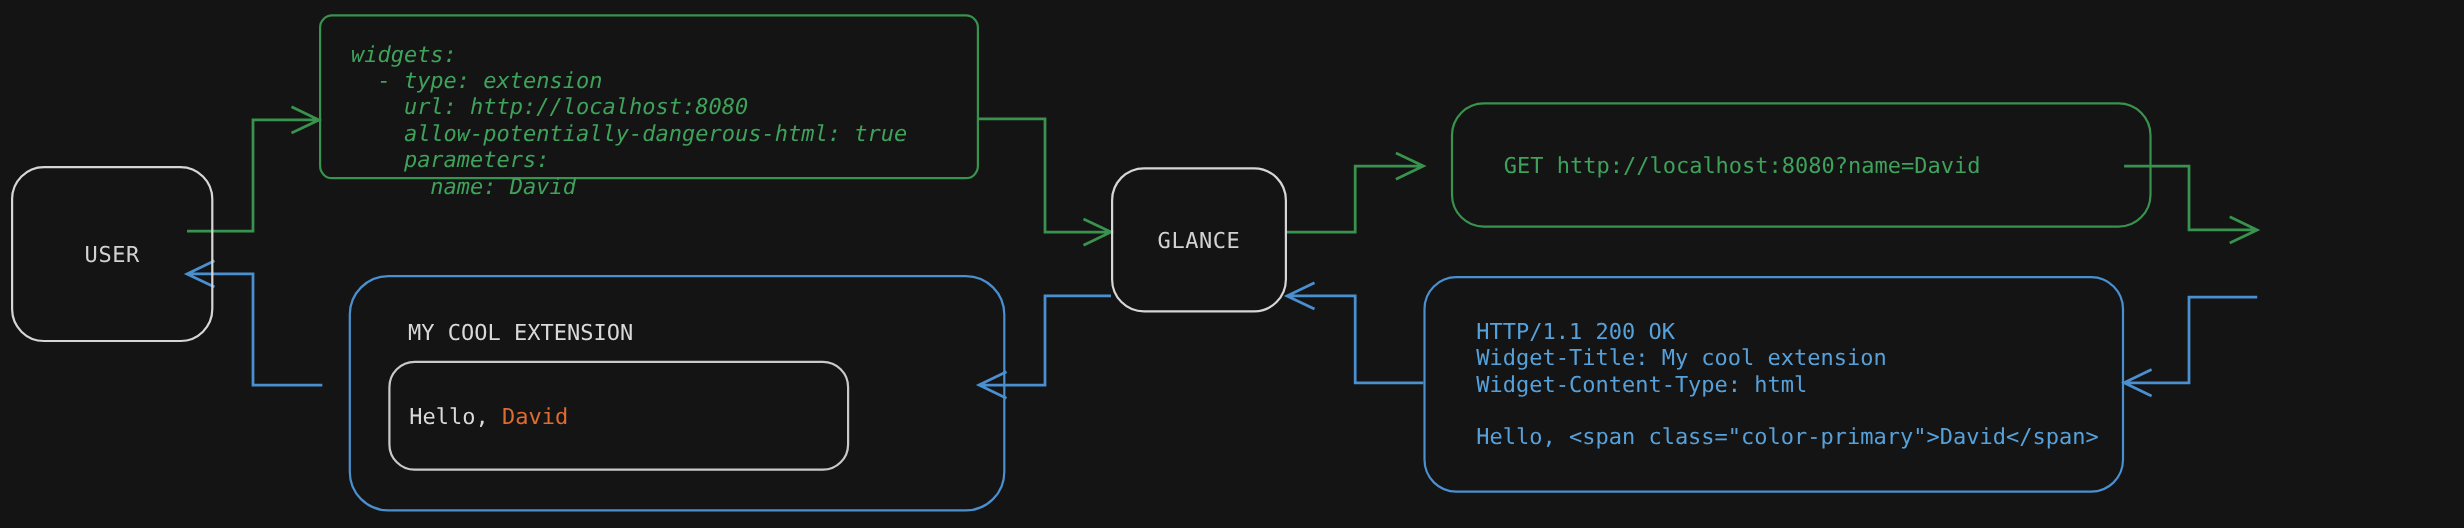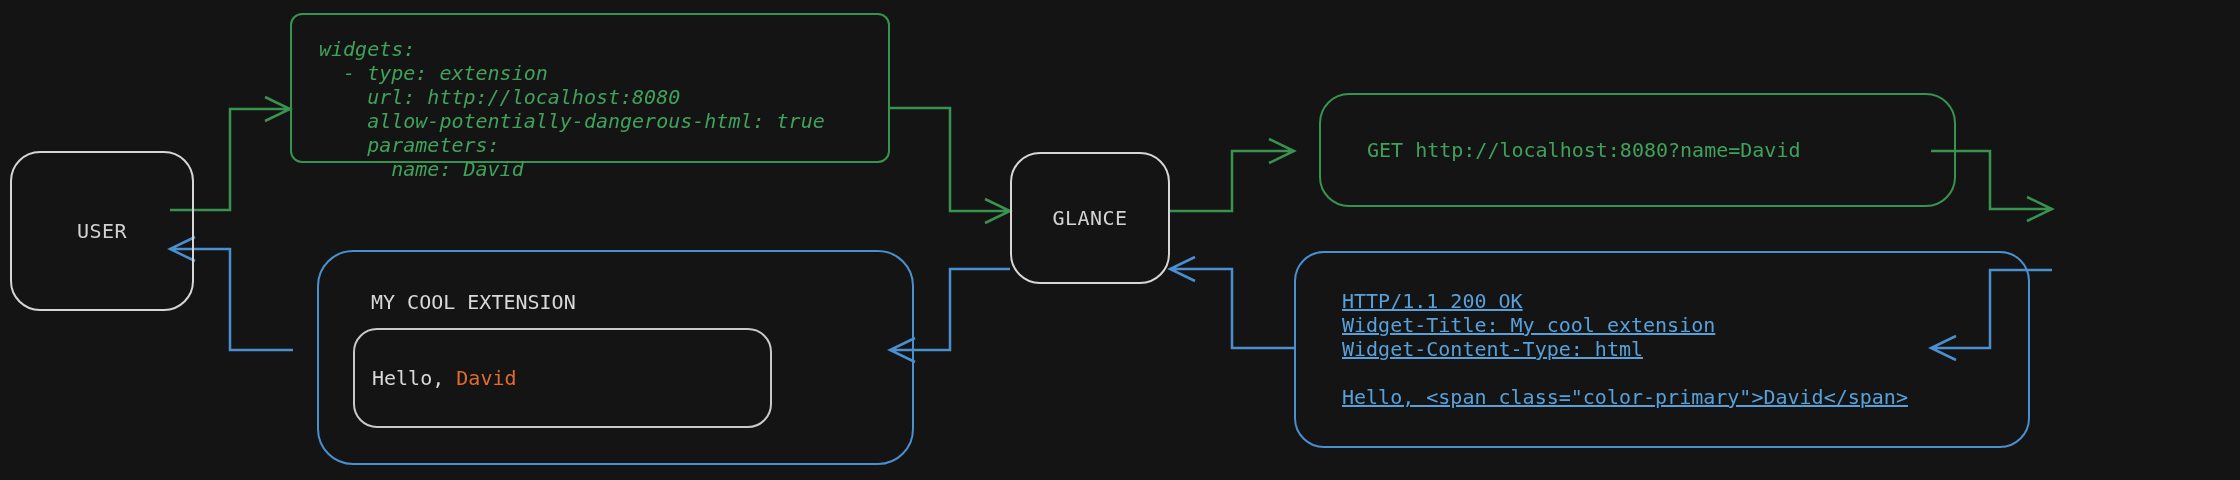--- a/index.html
+++ b/index.html
@@ -47,24 +47,23 @@
 
   .get-box{
     left:1294px;top:93px;width:637px;height:114px;
     border:2.5px solid var(--green);border-radius:30px;
     color:var(--green-text);
     display:flex;align-items:center;margin-left:25px;
   }
   .get-box .line{padding-left:46px;}
 
   .response-box{
-    left:1294px;top:251px;width:736px;height:197px;
+    left:1294px;top:251px;width:637px;height:197px;
     border:2.5px solid var(--blue);border-radius:30px;
     color:var(--blue-text);
-    text-decoration:underline;
   }
   .response-box pre{padding:36px 0 0 46px;}
 
   .widget-box{
     left:293px;top:250px;width:597px;height:215px;
     border:2.5px solid var(--blue);border-radius:36px;
     color:var(--node-text);
     margin-left:24px;
   }
   .widget-title{

